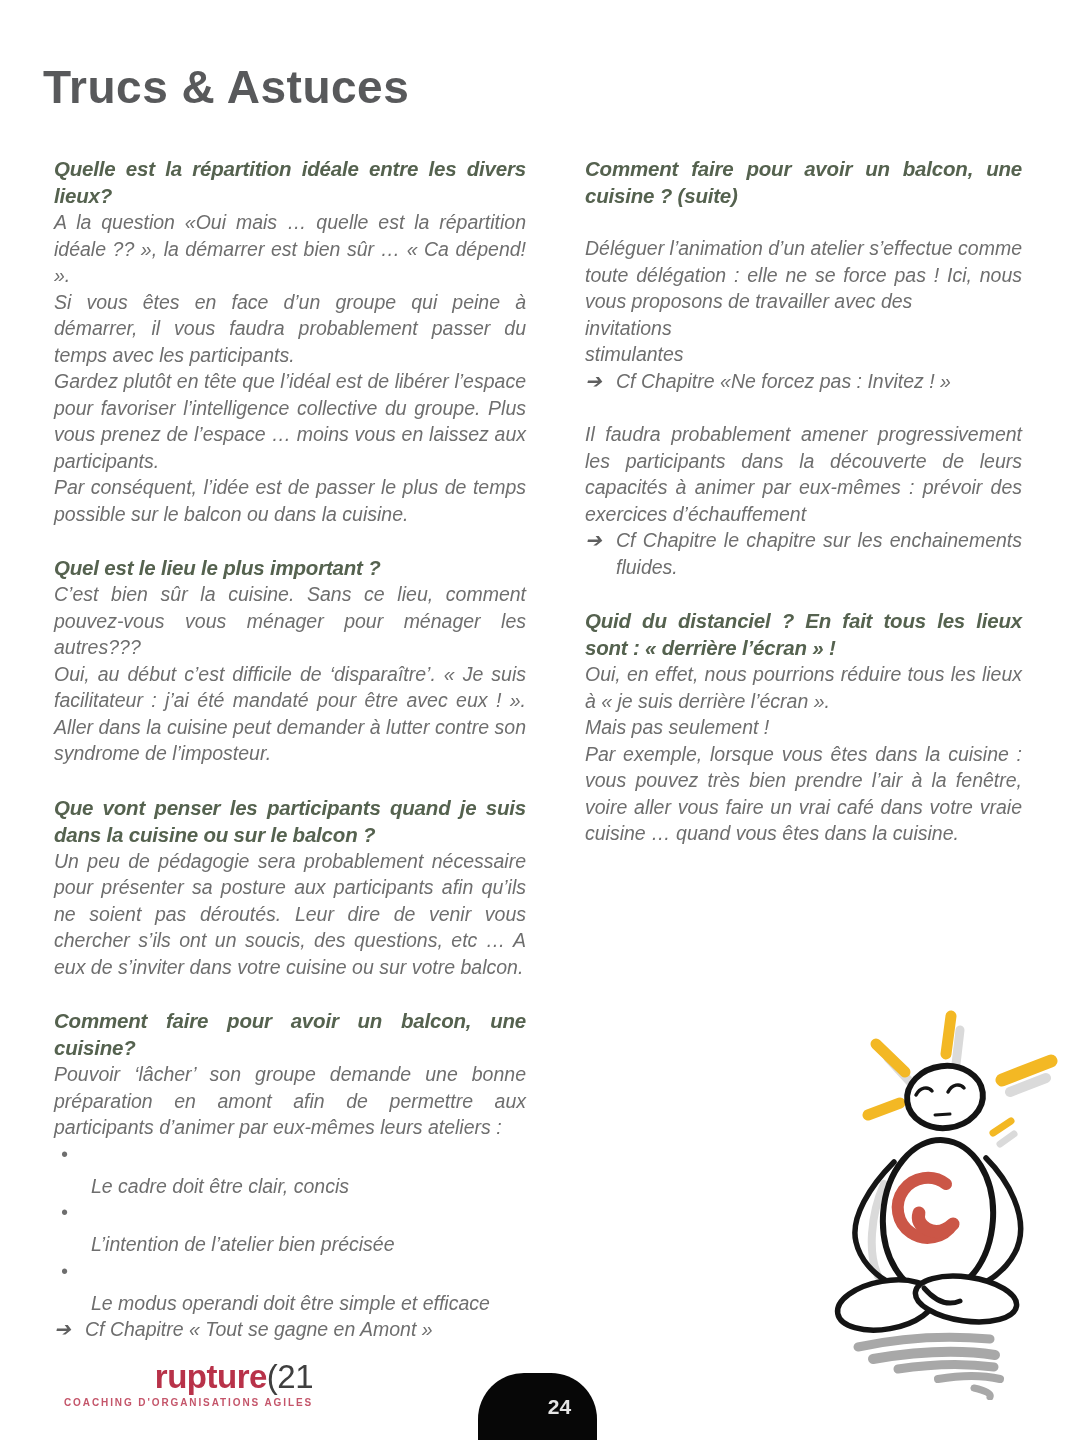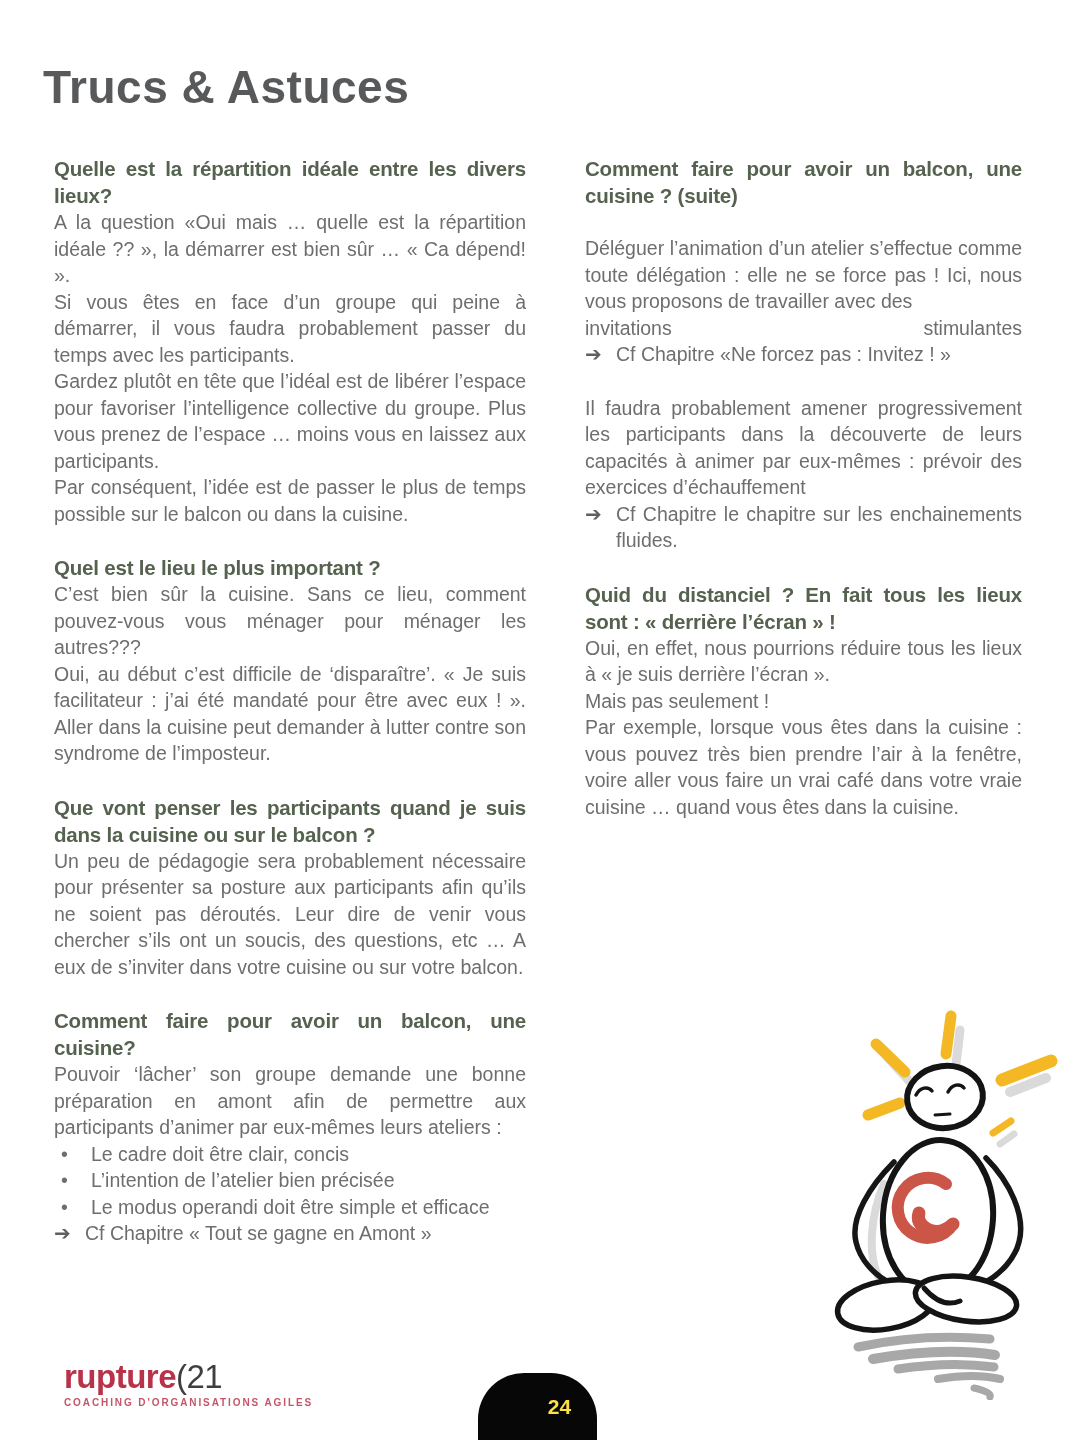--- a/index.html
+++ b/index.html
@@ -7,53 +7,53 @@
     position:relative; width:1080px; height:1440px; background:#ffffff;
     font-family:"Liberation Sans", sans-serif; overflow:hidden;padding-left:6px;
   }
   .title {
     position:absolute; left:43px; top:60px; margin:0;
     font-size:46px; font-weight:700; color:#58595b; letter-spacing:0.5px;
   }
   .col { position:absolute; top:155px; }
   .col-left  { left:54px;  width:472px; }
   .col-right { left:585px; width:437px; }
-  .section { margin:0 0 27px 0; }
+  .section { margin:0 0 27px 0;font-style:italic; }
   .heading {
     margin:0; font-size:20.5px; line-height:27px; font-weight:600;
     color:#55624f; text-align:justify; letter-spacing:-0.2px;
   }
   .body-text {
     margin:0; font-size:19.5px; line-height:26.5px; color:#6e6e6e;
     text-align:justify;
   }
   .gap-above { margin-top:26px; }
   .bullet-row { display:flex; }
   .bullet-glyph { flex:none; width:37px; padding-left:7px; box-sizing:border-box; text-align:left; }
-  .bullet-text { flex:1; }
+  .bullet-text { flex:1;margin-top:32px; }
   .arrow-row { display:flex; }
   .arrow-glyph { flex:none; width:31px; font-size:20px; color:#5f5f5f; }
   .arrow-text { flex:1; text-align:justify; }
-  .spread-row { display:flex; justify-content:space-between; }
+  .spread-row { display:flex; justify-content:space-between;flex-direction:column; }
   .illustration { position:absolute; left:788px; top:1002px; width:292px; height:398px; }
   .logo { position:absolute; left:64px; top:1360px; }
-  .logo-wordmark { font-size:33px; font-weight:700; line-height:34px; letter-spacing:-0.5px; }
+  .logo-wordmark { font-size:33px; font-weight:700; line-height:34px; letter-spacing:-0.5px;text-align:right; }
   .logo-red  { color:#b83249; }
   .logo-dark { color:#3f3f3f; font-weight:400; }
   .logo-tagline {
     margin-top:3px; font-size:10px; font-weight:600; letter-spacing:1.9px;
     color:#c4556a;
   }
   .page-badge {
     position:absolute; left:478px; top:1373px; width:119px; height:67px;
     background:#070707; border-radius:46px 46px 0 0;
     display:flex; align-items:center; justify-content:center;
     padding-left:44px; box-sizing:border-box;
   }
-  .page-number { color:#fde047; font-size:21px; font-weight:700; }
+  .page-number { color:#e5e5e5; font-size:21px; font-weight:700; }
 </style>
 </head>
 <body>
 
 <div class="page">
 
   <h1 class="title">Trucs &amp; Astuces</h1>
 
   <div class="col col-left">
 

